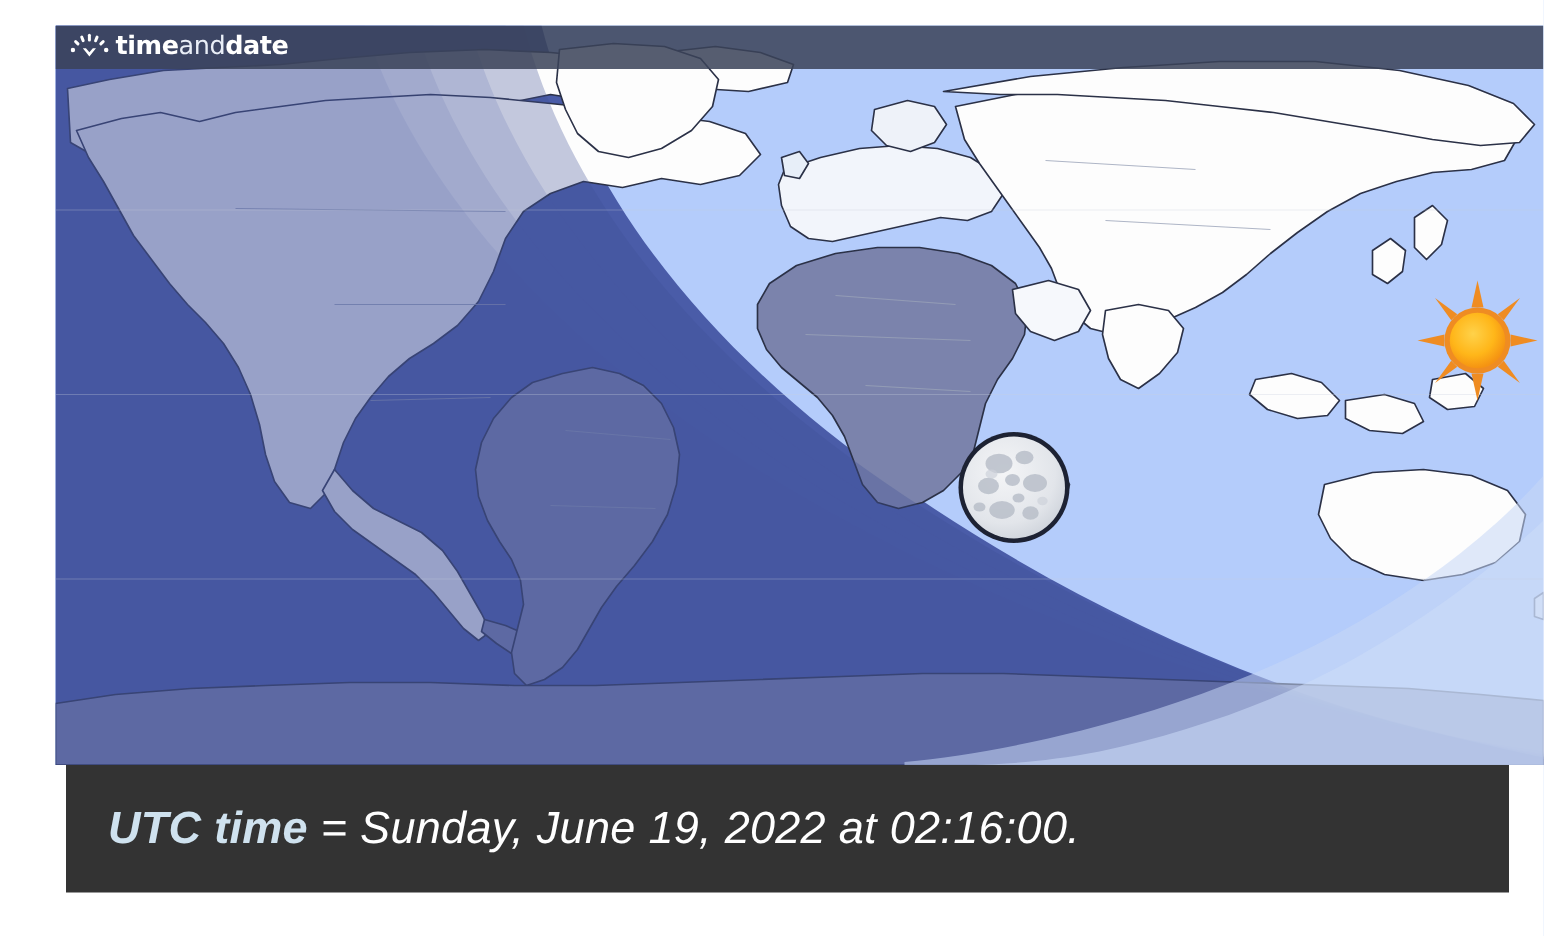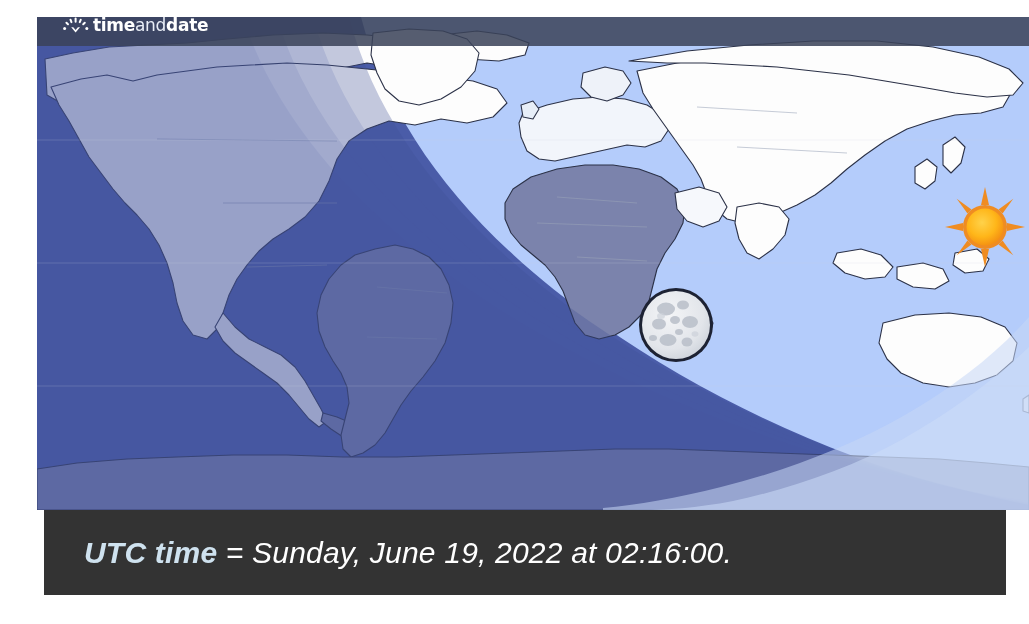--- a/index.html
+++ b/index.html
@@ -43,21 +43,22 @@
 
   
   .logo-bar {
     position: absolute;
     left: 0;
     top: 0;
     width: 992px;
     height: 29px;
     background: rgba(58, 66, 88, 0.86);
     display: flex;
-    padding-left: 26px;
+    align-items: center;
+    padding-left: 10px;
     box-sizing: border-box;
     z-index: 20;
   }
   .logo-mark {
     width: 26px;
     height: 20px;
     margin-right: 4px;
     flex: 0 0 auto;
     position: relative;
   }
@@ -98,21 +99,21 @@
   
   .caption-bar {
     position: absolute;
     left: 44px;
     top: 510px;
     width: 962px;
     height: 85px;
     background: #333333;
     display: flex;
     align-items: center;
-    padding-left: 40px;
+    padding-left: 28px;
     box-sizing: border-box;
   }
   .caption-text {
     font-size: 30px;
     font-style: italic;
     color: #ffffff;
     white-space: nowrap;
     font-family: "Liberation Sans", sans-serif;
     letter-spacing: 0.2px;
   }

